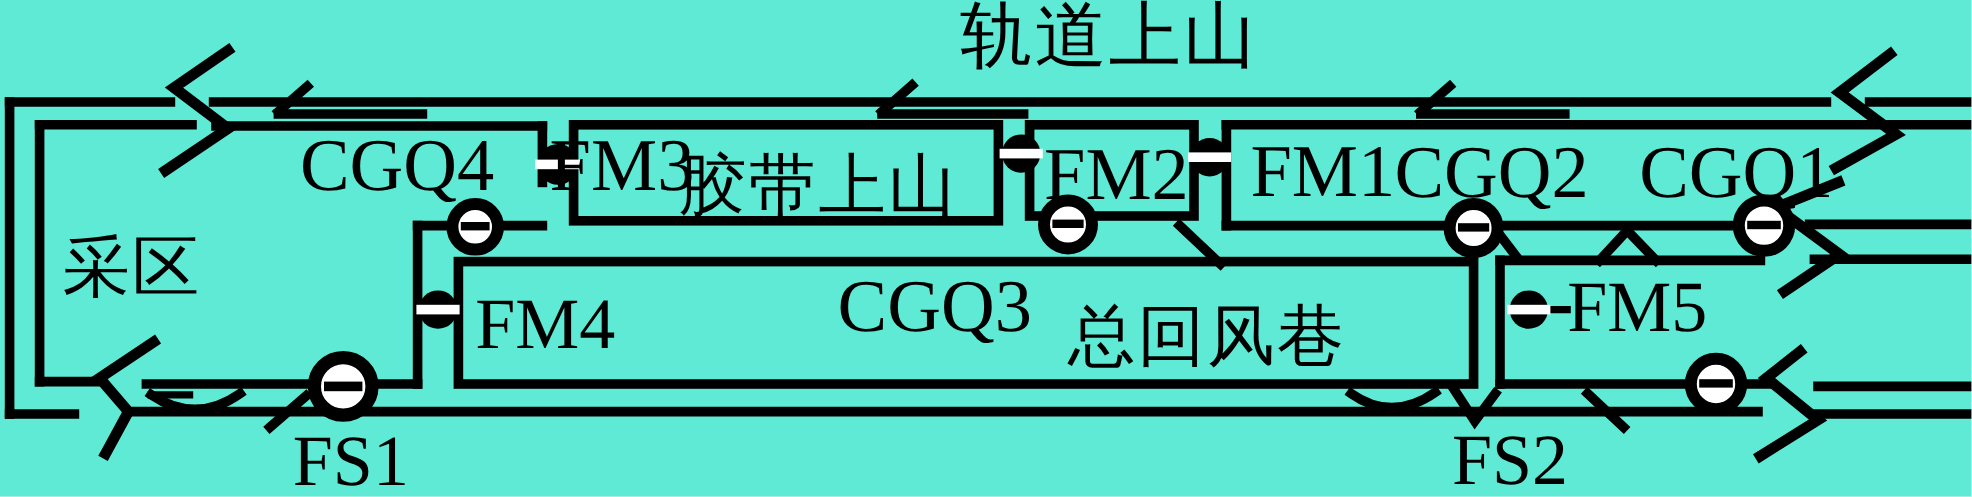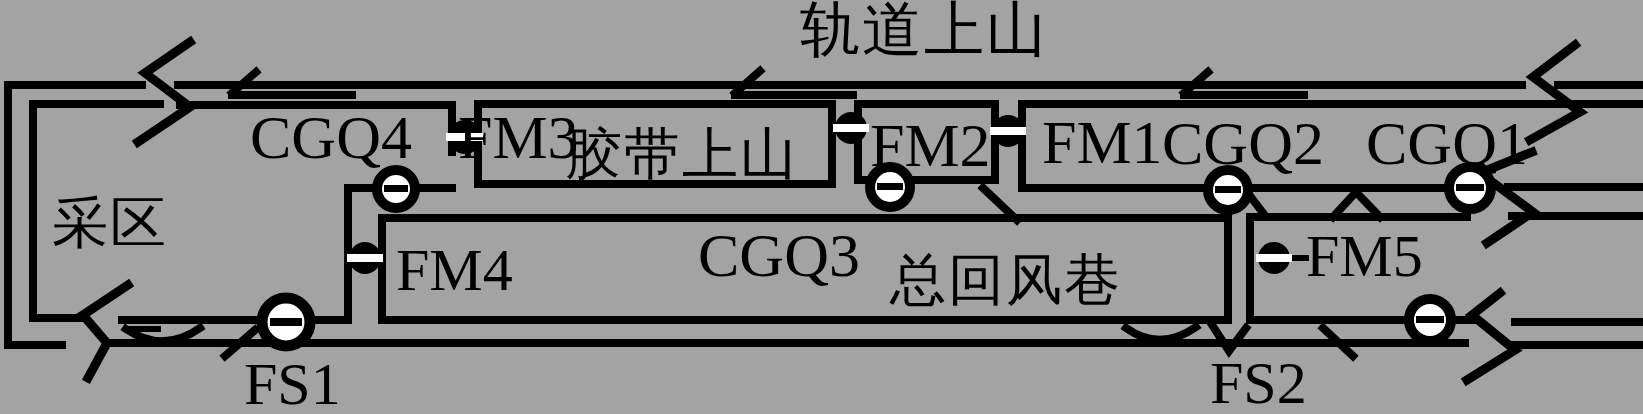--- a/index.html
+++ b/index.html
@@ -1,16 +1,16 @@
 <!DOCTYPE html>
 <html><head>
 <meta charset="utf-8">
 <style>
   html,body{margin:0;padding:0;background:#ffffff;}
-  .stage{position:relative;width:1643px;height:414px;background:#a3a3a3;overflow:hidden;}
+  .stage{position:relative;width:1643px;height:414px;background:#5eead4;overflow:hidden;}
   svg{display:block;width:1643px;height:414px;}
   .lbl{font-family:"Liberation Serif","DejaVu Serif",serif;fill:#000000;}
   .lbl-cn{letter-spacing:2px;}
 </style>
 </head>
 <body>
 
 <div class="stage">
 <svg viewBox="0 0 1643 414">
 

